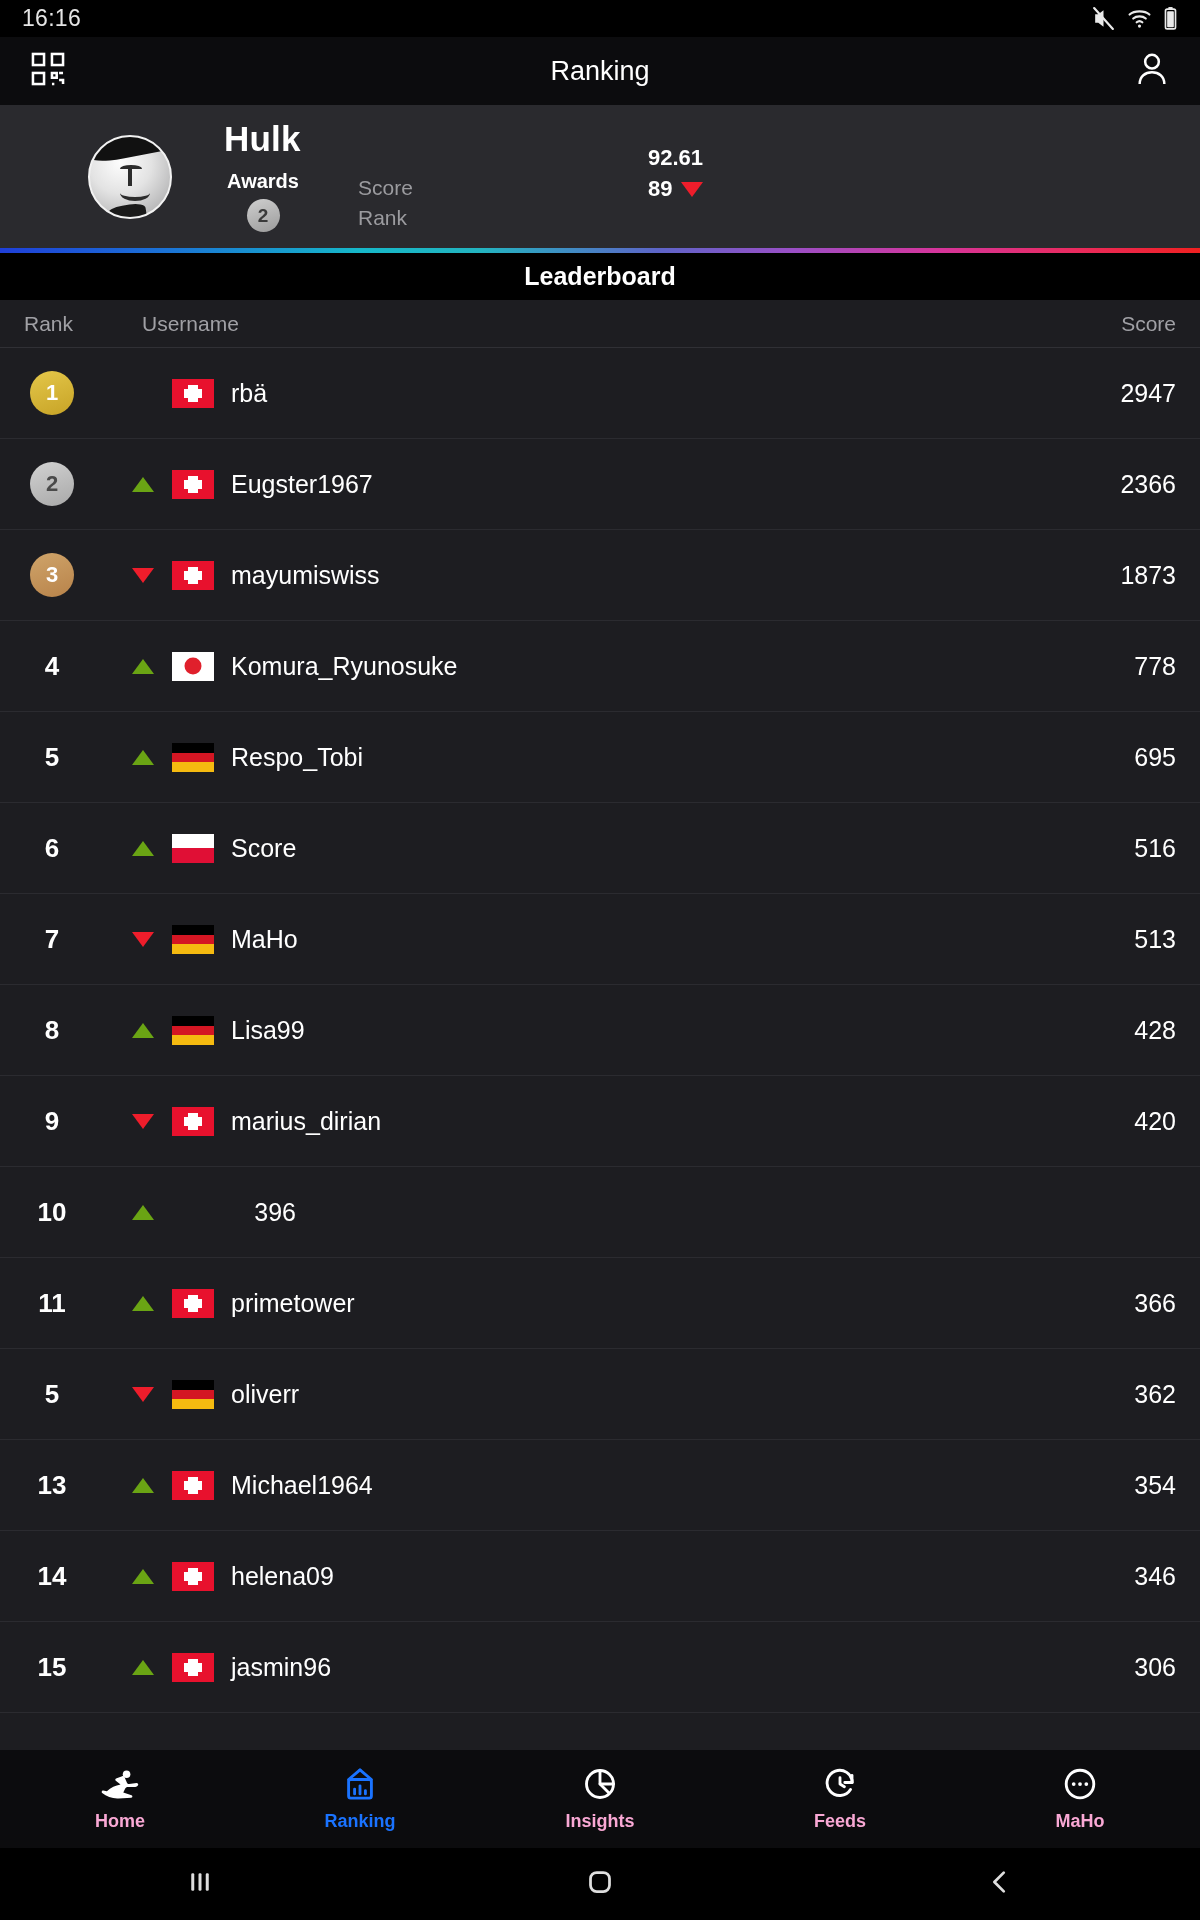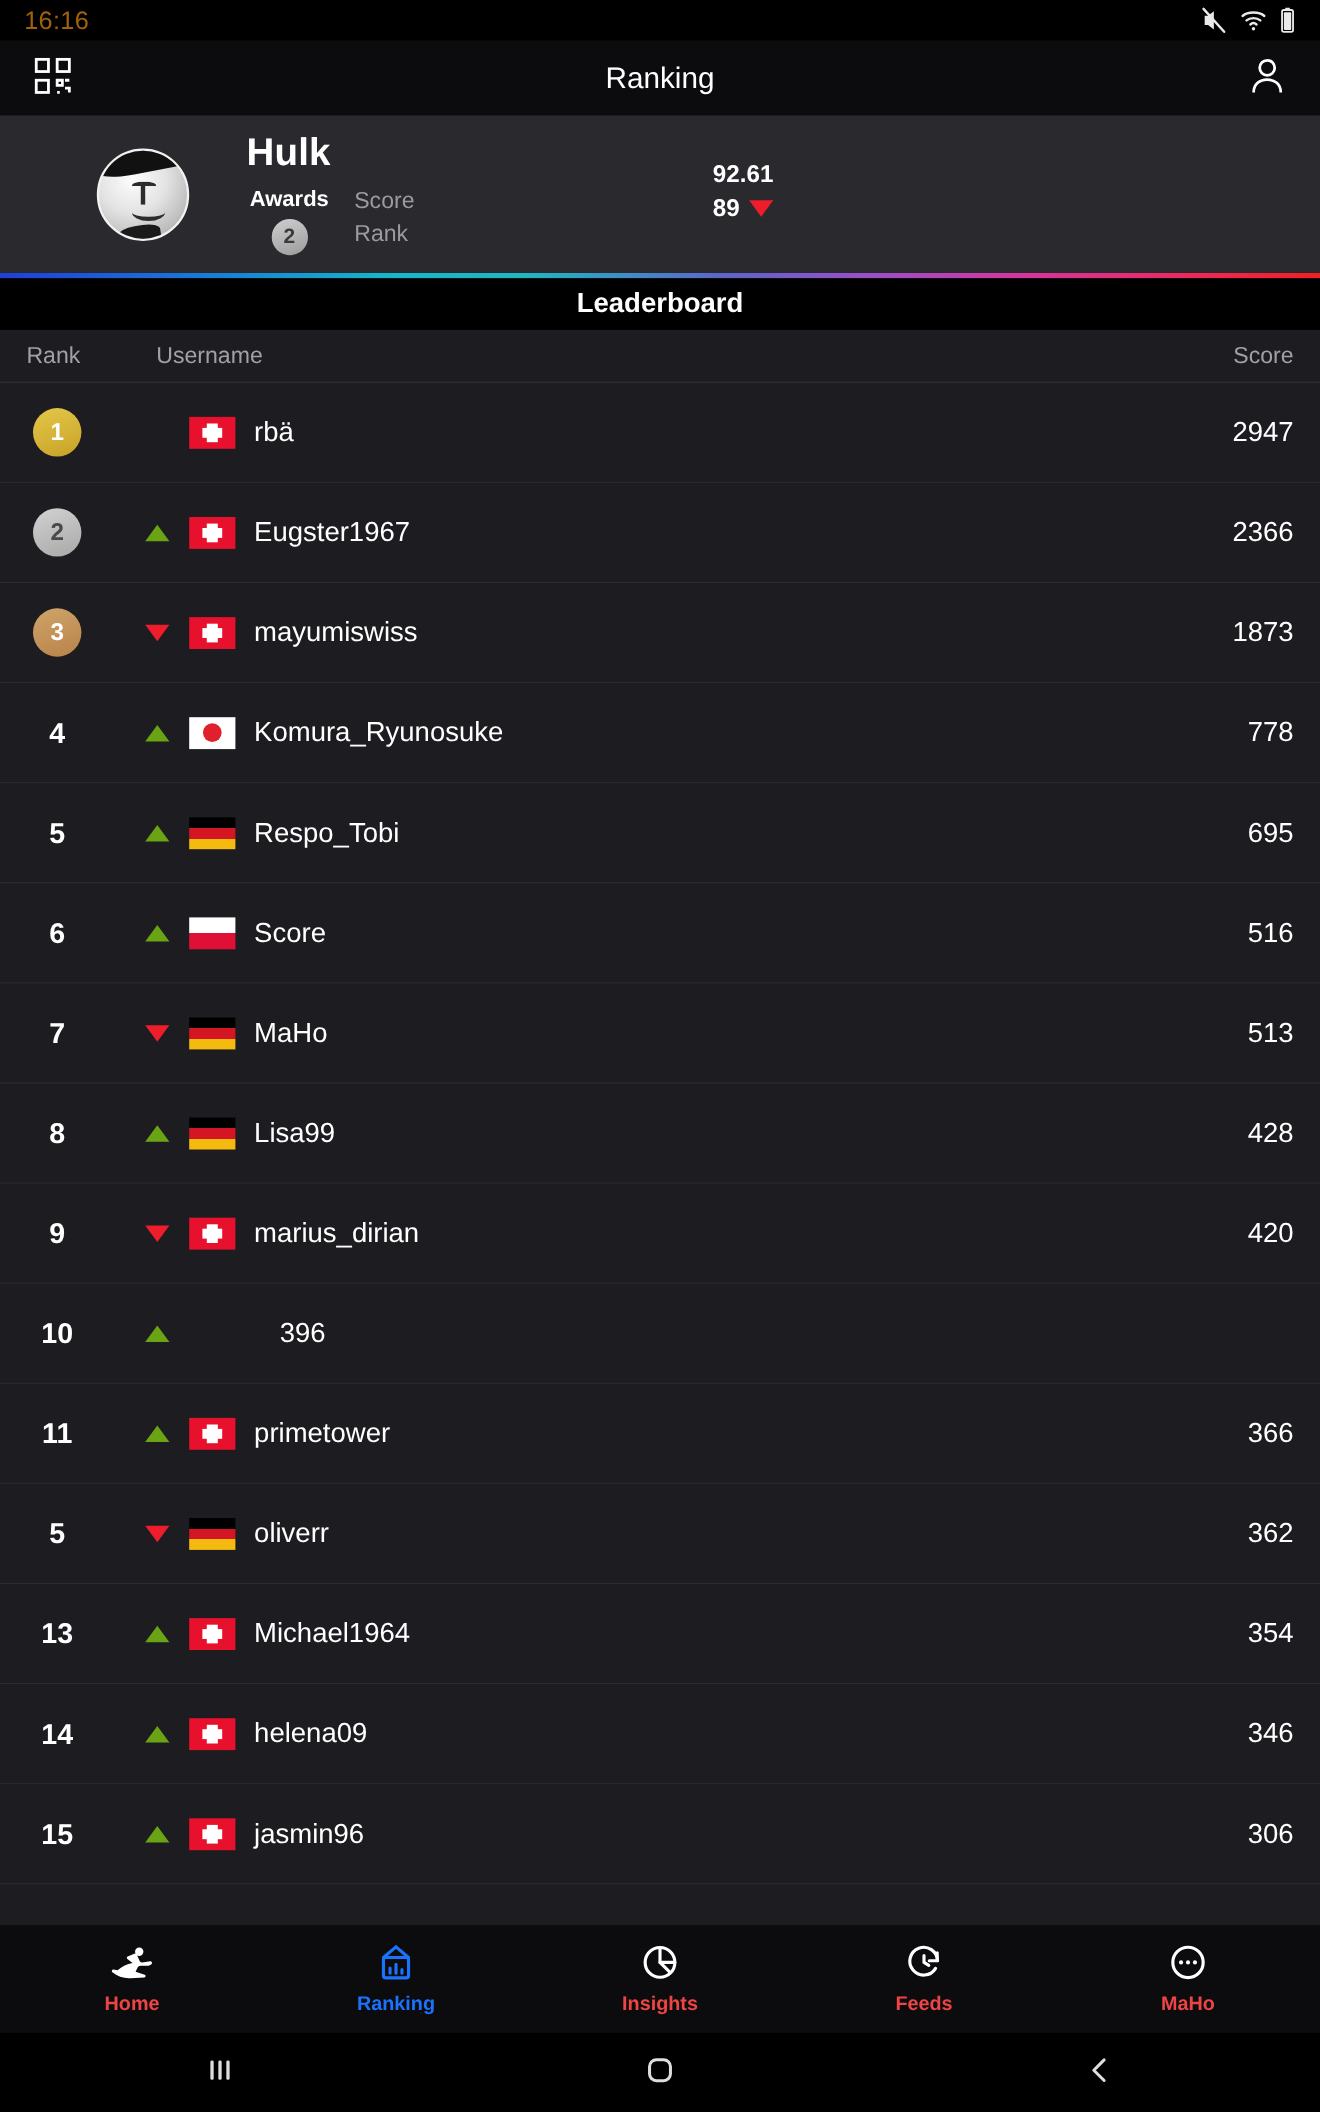--- a/index.html
+++ b/index.html
@@ -10,21 +10,21 @@
     color:#fff;
     overflow:hidden;
   }
   .phone { width:1200px; height:1920px; display:flex; flex-direction:column; background:#17171a; }
 
   
   .statusbar {
     height:37px; background:#000; display:flex; align-items:center;
     padding:0 22px; flex:0 0 auto;
   }
-  .status-time { font-size:23px; color:#a16207; letter-spacing:.3px; }
+  .status-time { font-size:23px; color:#e5e5e5; letter-spacing:.3px; }
   .status-icons { margin-left:auto; display:flex; align-items:center; gap:11px; }
   .status-icons svg { display:block; }
 
   
   .appbar {
     height:68px; background:#0c0c0e; display:flex; align-items:center;
     padding:0 22px; flex:0 0 auto; position:relative;
   }
   .appbar-title {
     position:absolute; left:0; right:0; text-align:center;
@@ -57,21 +57,21 @@
   .avatar .brow {
     position:absolute; left:38%; top:35%; width:22px; height:7px;
     border-top:4px solid #2c2c2c; border-radius:50% 50% 0 0;
   }
   .avatar .mouth {
     position:absolute; left:37%; top:60%; width:30px; height:16px;
     border-bottom:4px solid #2c2c2c; border-radius:0 0 60% 60%;
   }
   .profile-info { margin-left:52px; display:flex; flex-direction:column; }
   .profile-name { font-size:35px; font-weight:bold; color:#fff; letter-spacing:.2px; line-height:1; margin-bottom:14px; }
-  .profile-stats { display:flex; align-items:flex-start; }
+  .profile-stats { display:flex; align-items:center;gap:36px; }
   .awards-col { display:flex; flex-direction:column; align-items:center; width:78px; }
   .awards-label { font-size:20px; font-weight:bold; color:#fff; }
   .awards-badge {
     margin-top:6px; width:33px; height:33px; border-radius:50%;
     background:linear-gradient(160deg,#cfcfcf,#9b9b9b);
     color:#3a3a3a; font-size:19px; font-weight:bold;
     display:flex; align-items:center; justify-content:center;
   }
   .kv-col { margin-left:20px; display:flex; flex-direction:column; gap:9px; padding-top:2px; }
   .kv-label { font-size:21px; color:#9b9b9f; line-height:1; }
@@ -133,21 +133,21 @@
   .username { font-size:25px; color:#fff; }
 
   .cell-score { width:130px; text-align:right; font-size:25px; color:#fff; }
 
   
   .bottomnav {
     height:98px; background:#0c0c0e; flex:0 0 auto;
     display:flex; align-items:center;
   }
   .navitem { flex:1 1 0; display:flex; flex-direction:column; align-items:center; gap:9px; }
-  .navitem .lbl { font-size:18px; font-weight:bold; color:#ef4444; }
+  .navitem .lbl { font-size:18px; font-weight:bold; color:#f9a8d4; }
   .navitem.active .lbl { color:#1a73ff; }
   .navicon { height:36px; display:flex; align-items:center; justify-content:center; }
 
   
   .sysnav { height:72px; background:#000; flex:0 0 auto; display:flex; align-items:center; }
   .sysbtn { flex:1 1 0; display:flex; align-items:center; justify-content:center; }
 </style>
 </head>
 <body>
 

